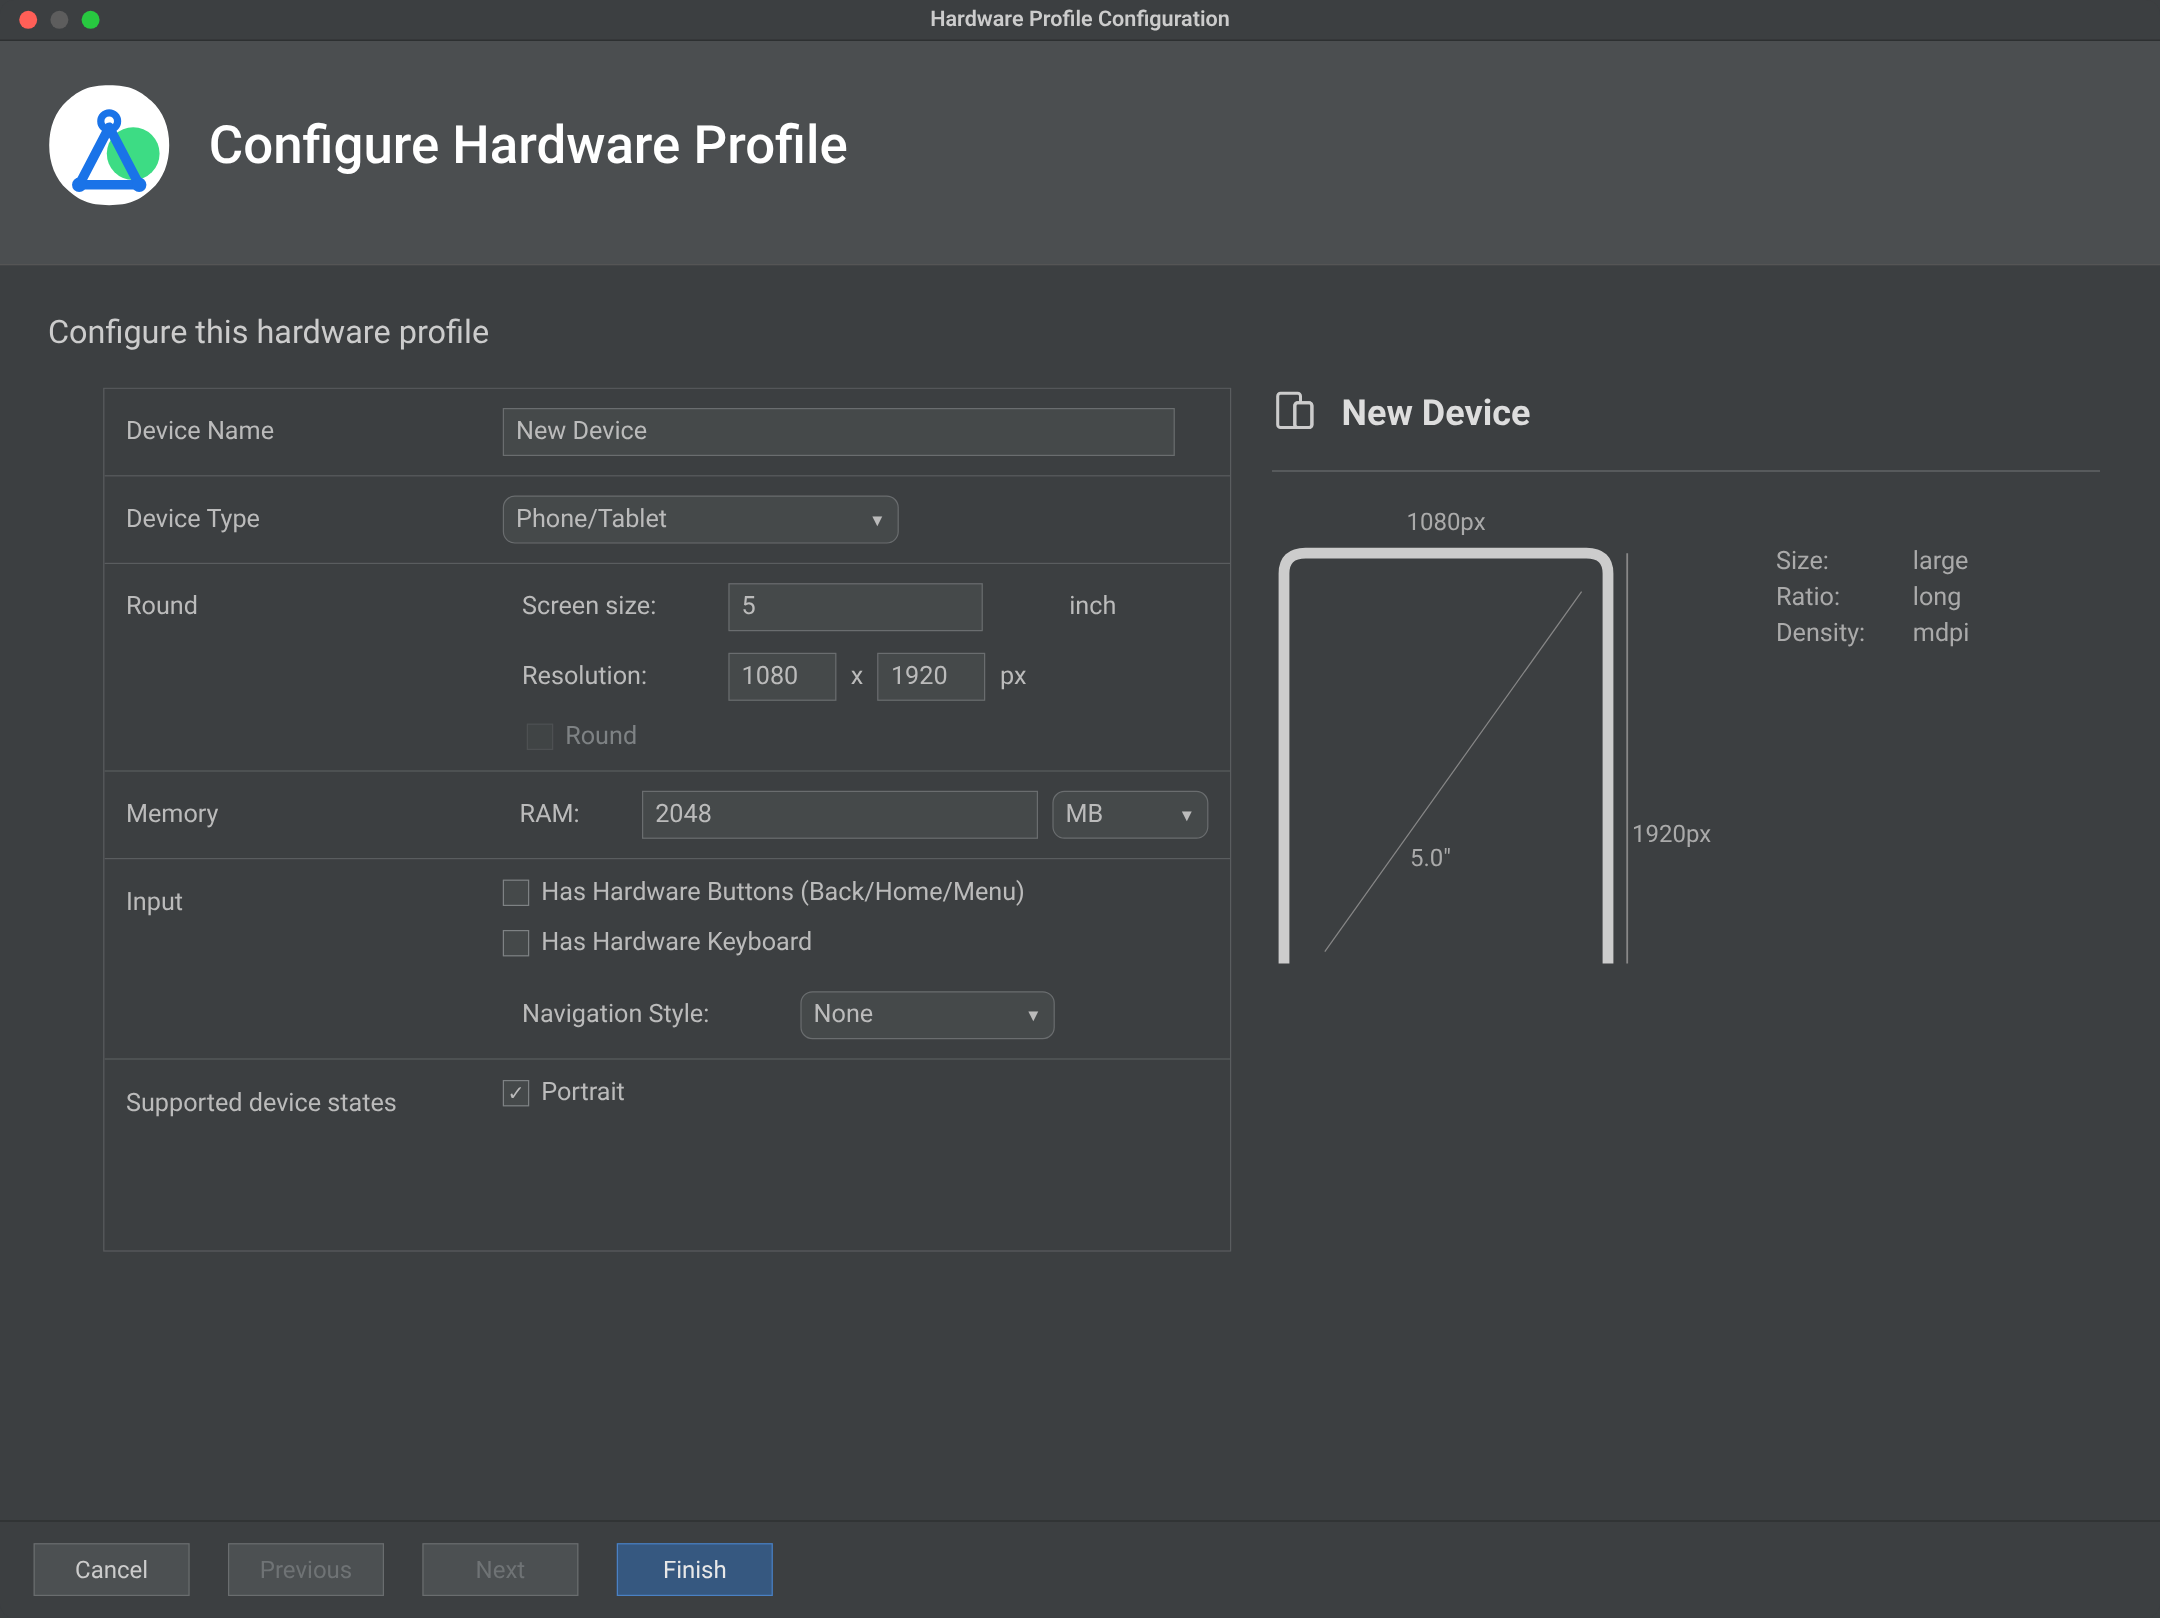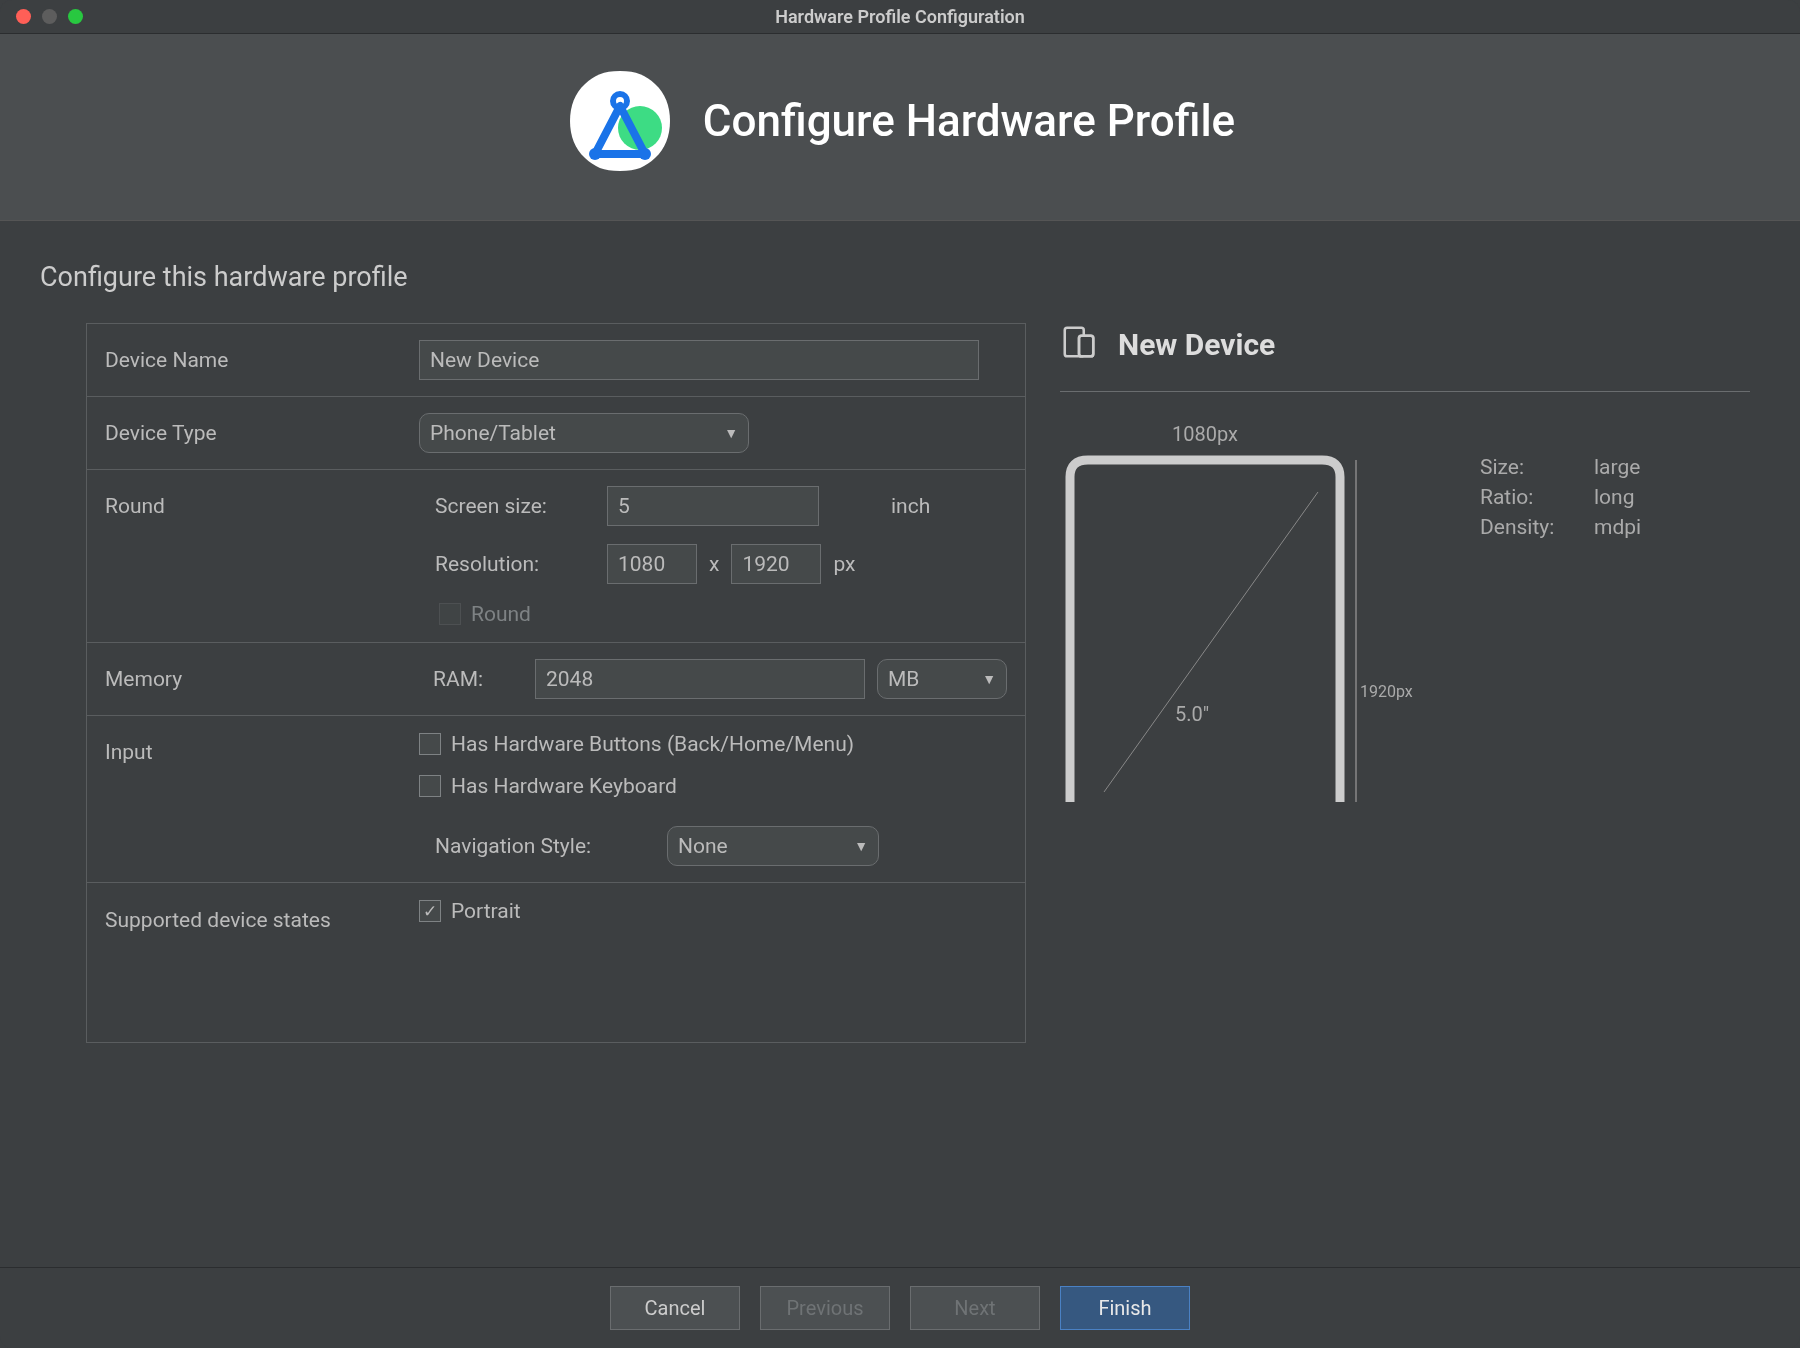--- a/index.html
+++ b/index.html
@@ -48,21 +48,20 @@
   }
 
   
   .header {
     background: #4b4e50;
     padding: 32px 36px 44px 36px;
     display: flex;
     align-items: center;
     gap: 28px;
     border-bottom: 1px solid #555;
-    justify-content: center;
   }
   .logo {
     width: 110px; height: 110px;
     display: flex; align-items: center; justify-content: center;
   }
   .header h1 {
     color: #ffffff;
     font-size: 44px;
     font-weight: 500;
   }
@@ -195,42 +194,42 @@
     position: absolute;
     top: -30px; left: 0; width: 290px;
     text-align: center;
     color: #aaaaaa;
     font-size: 20px;
   }
   .device-height-label {
     position: absolute;
     left: 300px; top: 230px;
     color: #aaaaaa;
-    font-size: 16px;
+    font-size: 20px;
   }
   .device-diag-label {
     position: absolute;
     left: 115px; top: 250px;
     color: #aaaaaa;
     font-size: 20px;
   }
   .spec-table {
     color: #aaaaaa;
     font-size: 21px;
   }
   .spec-row { display: flex; gap: 14px; padding: 3px 0;}
   .spec-key { width: 100px;}
 
   
   .footer {
     border-top: 1px solid #2b2d2f;
-    padding: 18px 12px;
-    display: flex;
-    justify-content: center;
-    gap: 20px;
+    padding: 18px 28px;
+    display: flex;
+    justify-content: flex-start;
+    gap: 32px;
     background: #3c3f41;
   }
   .btn {
     min-width: 130px;
     height: 44px;
     background: #4c5052;
     border: 1px solid #6a6d6f;
     color: #cccccc;
     font-size: 20px;
     display: inline-flex;

